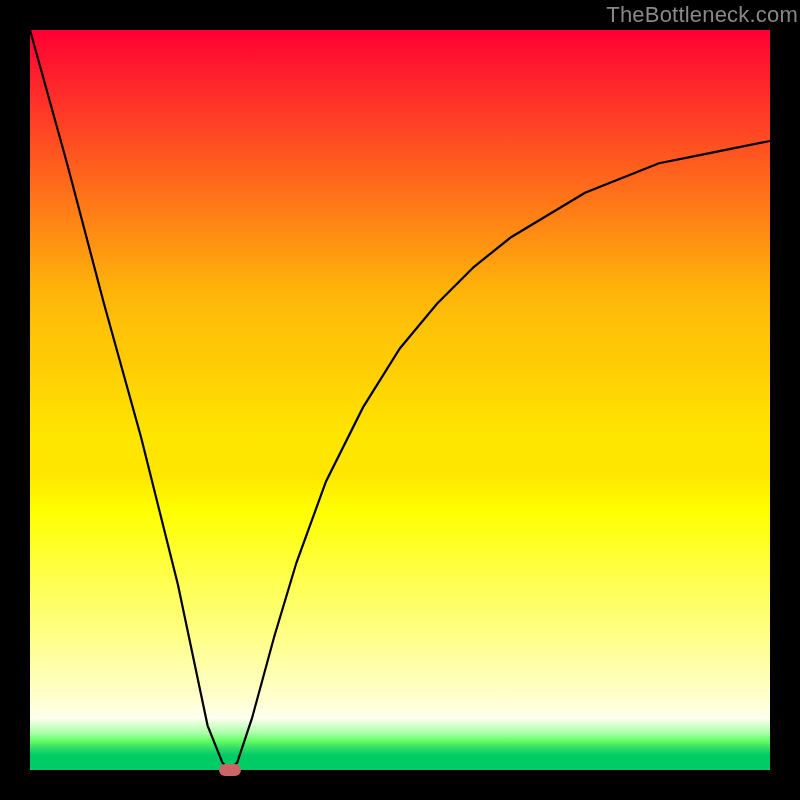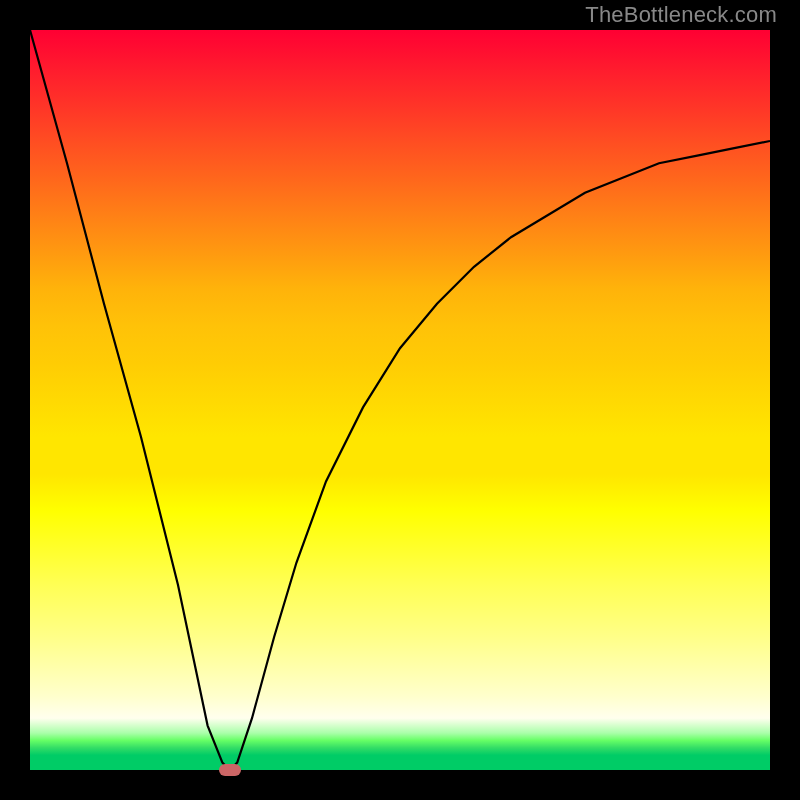--- a/index.html
+++ b/index.html
@@ -46,21 +46,21 @@
       #aaffaa 95%,
       #66ff66 96%,
       #33dd66 97%,
       #00cc66 98%,
       #00cc66 100%
     );
   }
   .watermark {
     position: absolute;
     top: 2px;
-    right: 23px;
+    right: 2px;
     color: #888;
     font-size: 22px;
     font-weight: 500;
     letter-spacing: 0.2px;
     z-index: 10;
   }
   .marker {
     position: absolute;
     width: 22px;
     height: 12px;

